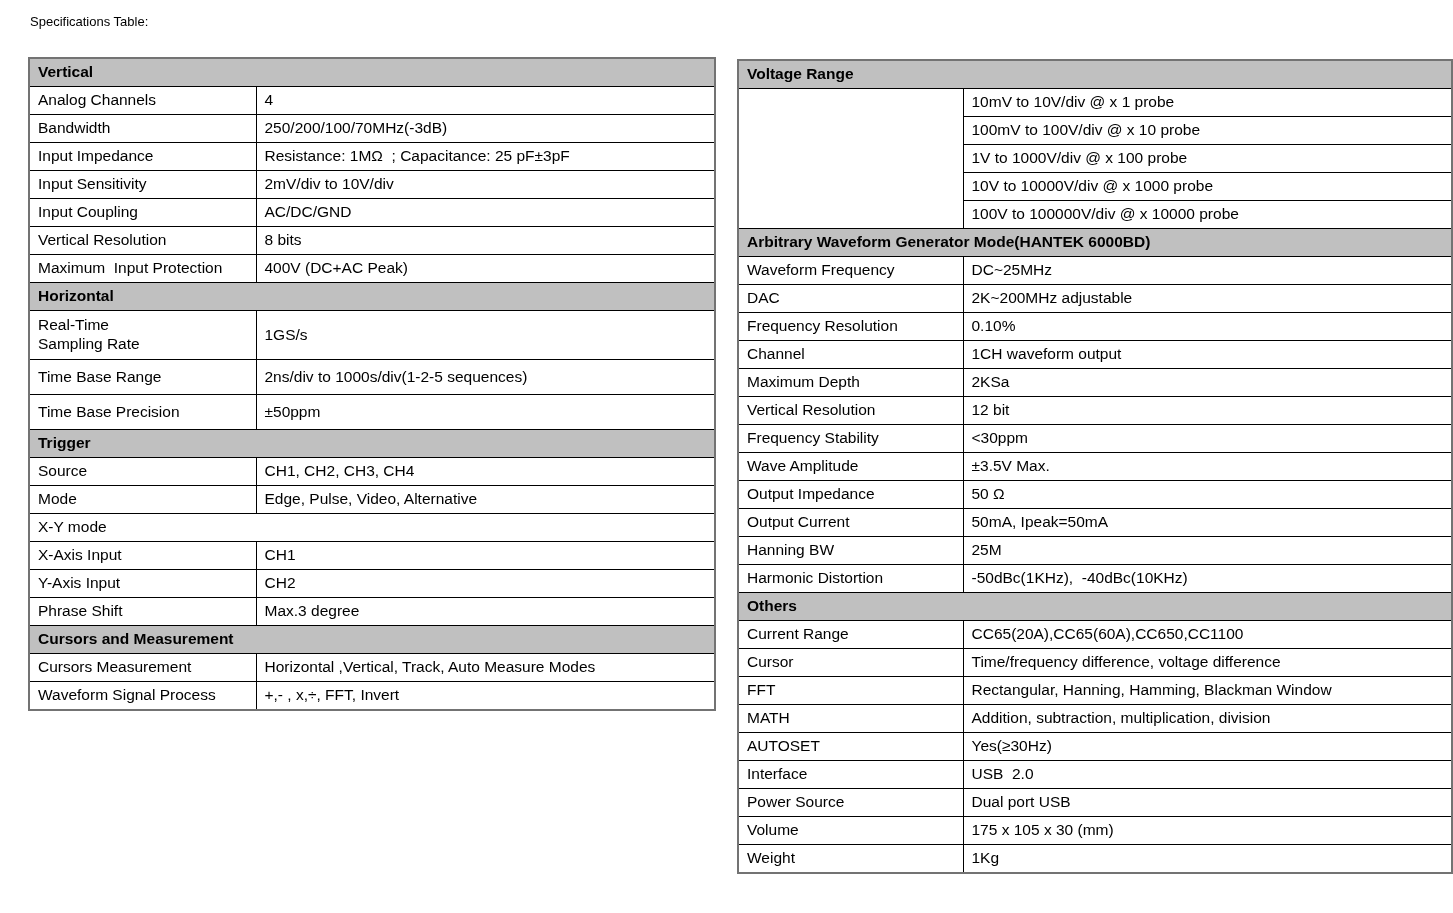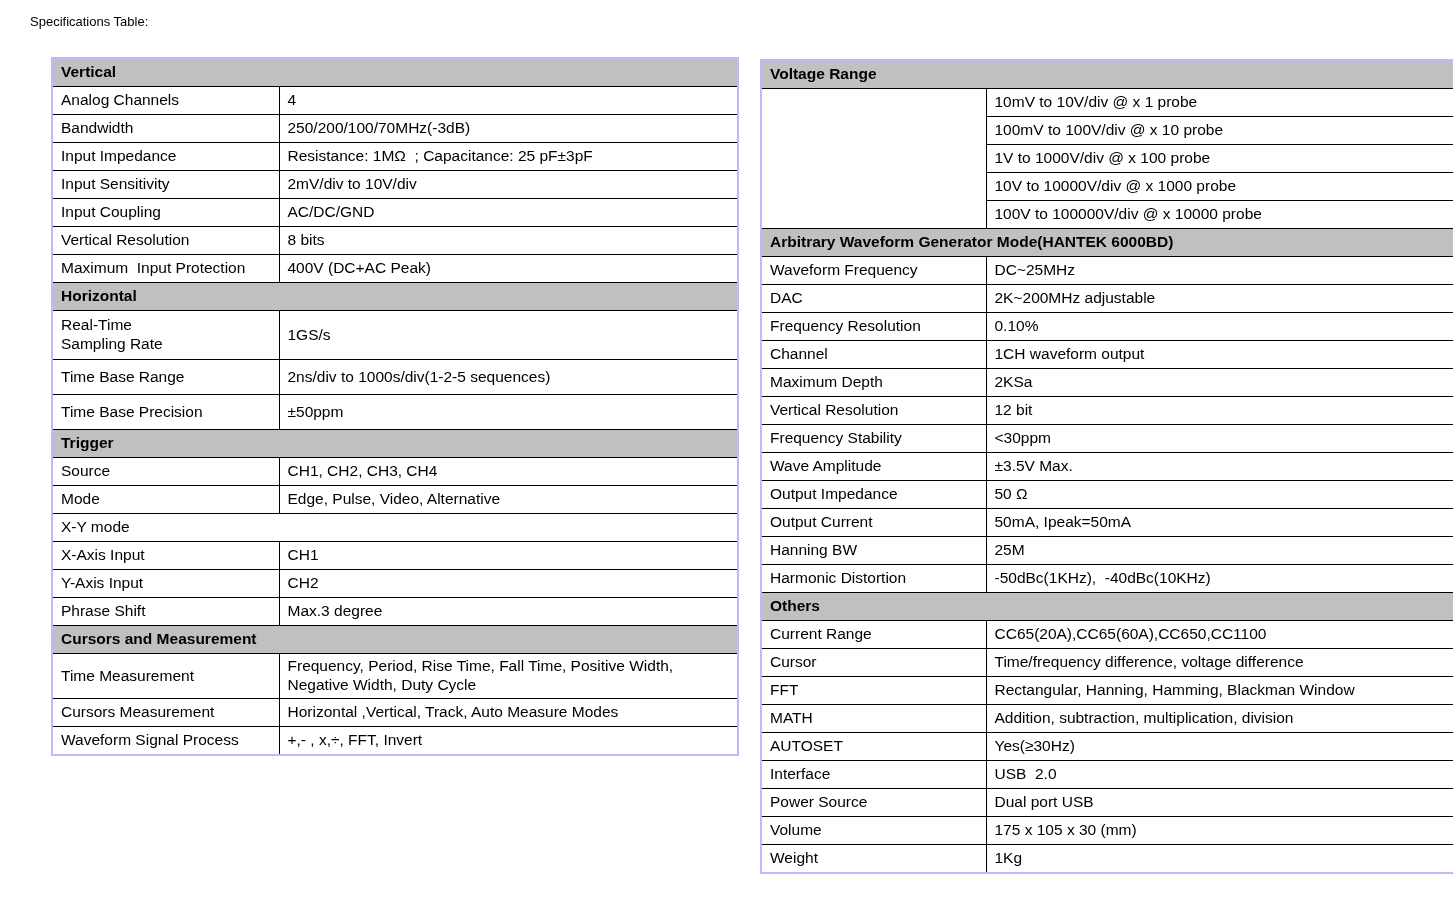--- a/index.html
+++ b/index.html
@@ -12,22 +12,21 @@
   }
   .page-title {
     position: absolute;
     left: 30px; top: 14px;
     font-size: 13px;
   }
   table.spec {
     position: absolute;
     border-collapse: collapse;
     table-layout: fixed;
-    border: 2px solid #c4b5fd;
-    margin-left: 23px;
+    border: 2px solid #737373;
   }
   #left-table  { left: 28px;  top: 57px; width: 688px; }
   #right-table { left: 737px; top: 59px; width: 716px; }
   table.spec td {
     border: 1.5px solid #000000;
     padding: 1px 8px;
     font-size: 15.5px;
     line-height: 1.22;
     vertical-align: middle;
     white-space: pre-wrap;
@@ -126,24 +125,20 @@
       <td>CH2</td>
     </tr>
     <tr>
       <td>Phrase Shift</td>
       <td>Max.3 degree</td>
     </tr>
 
     <tr class="section-header">
       <td colspan="2">Cursors and Measurement</td>
     </tr>
-    <tr class="h42">
-      <td>Time Measurement</td>
-      <td>Frequency, Period, Rise Time, Fall Time, Positive Width, Negative Width, Duty Cycle</td>
-    </tr>
     <tr>
       <td>Cursors Measurement</td>
       <td>Horizontal ,Vertical, Track, Auto Measure Modes</td>
     </tr>
     <tr>
       <td>Waveform Signal Process</td>
       <td>+,- , x,÷, FFT, Invert</td>
     </tr>
   </tbody>
 </table>

